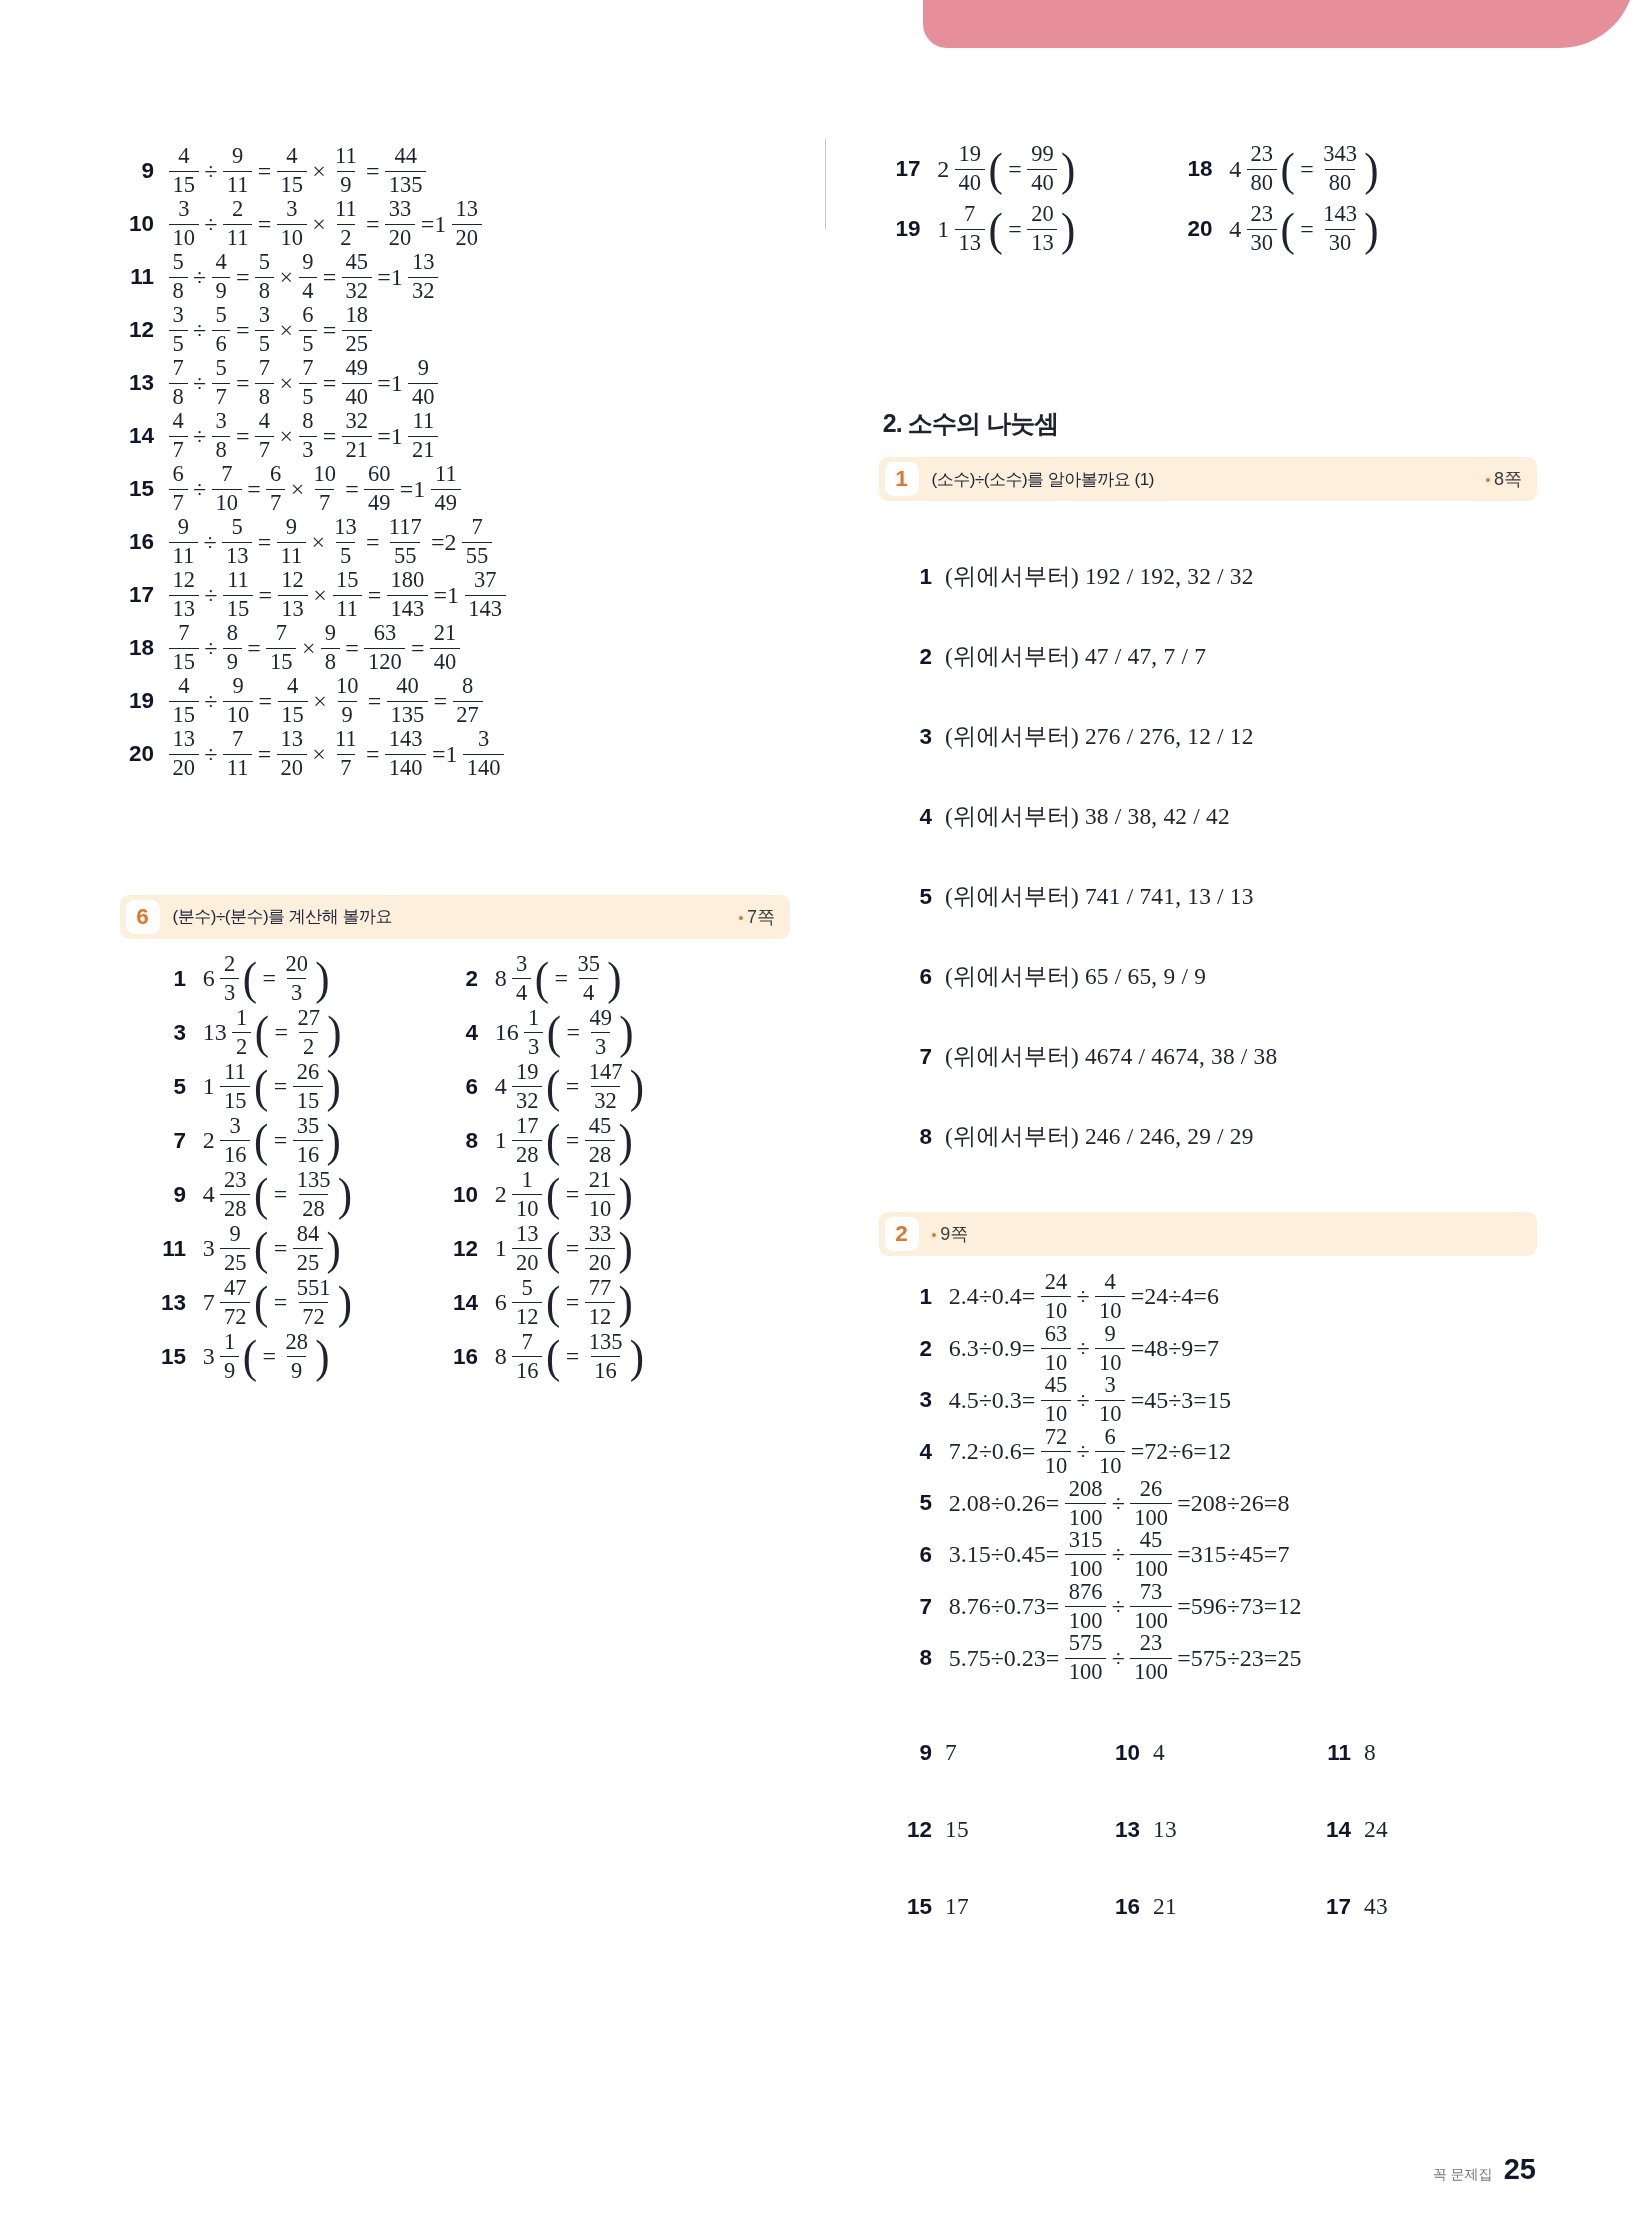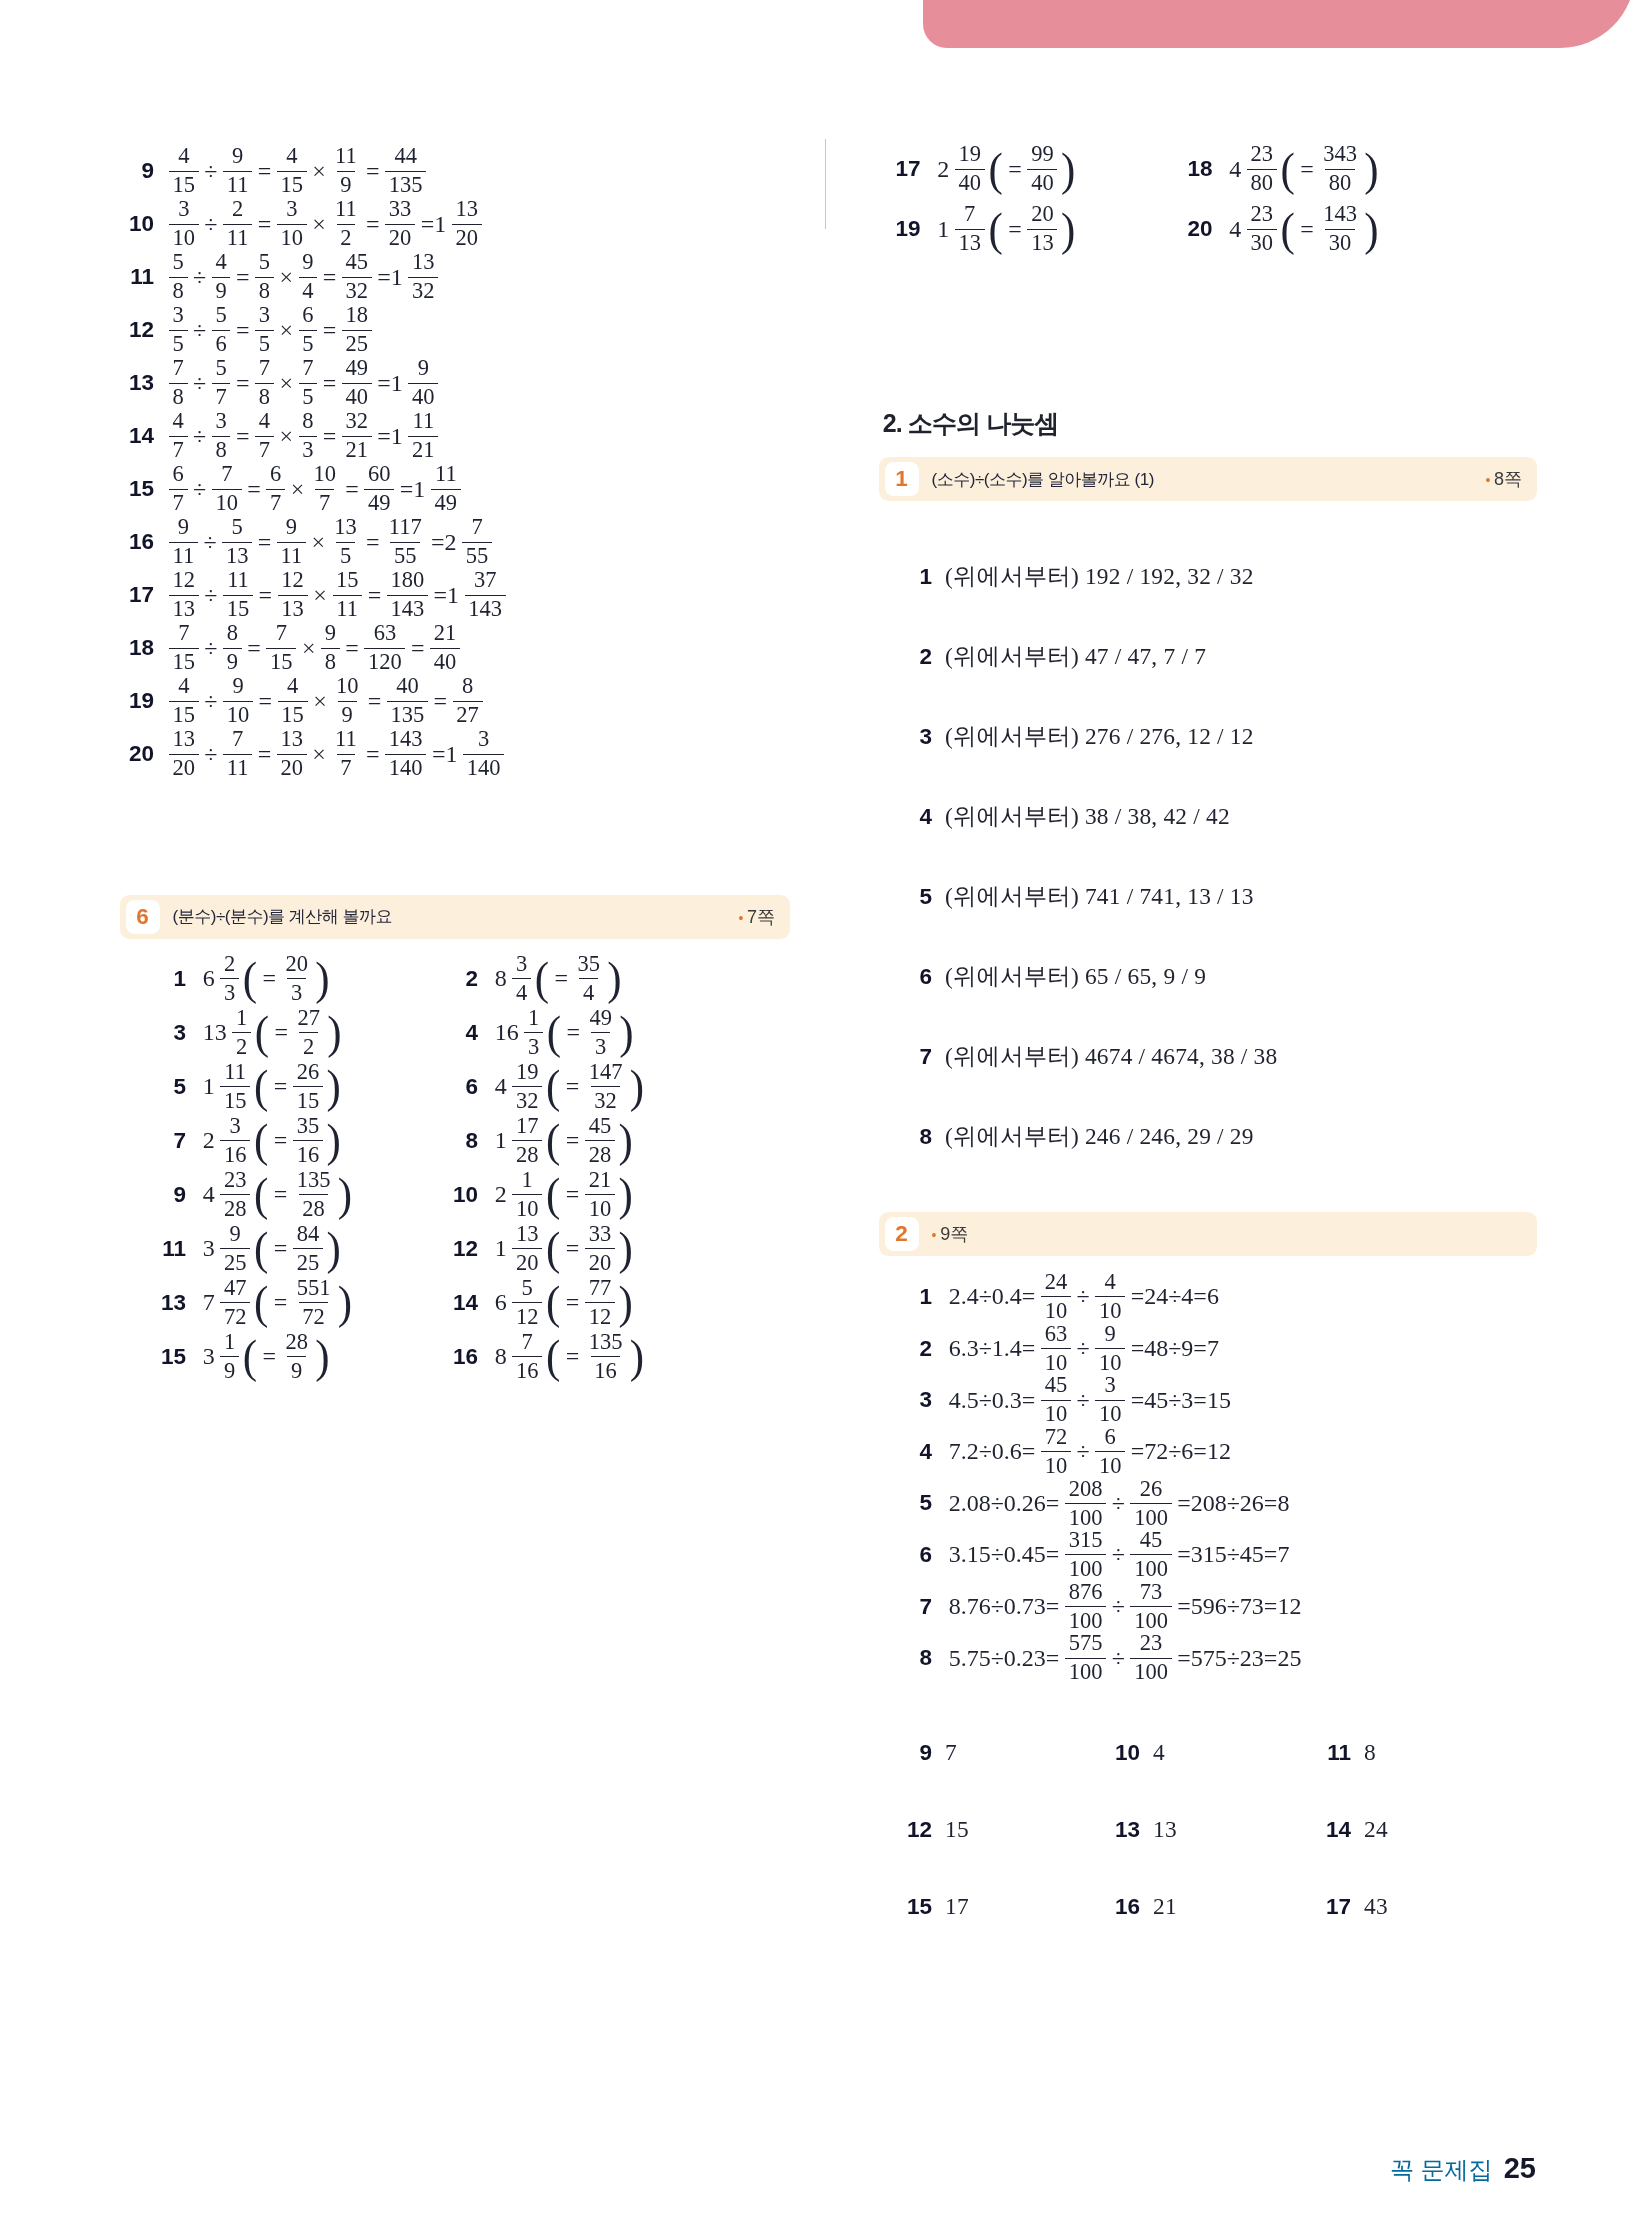--- a/index.html
+++ b/index.html
@@ -98,21 +98,21 @@
   #sec6-header{margin-top:114px;margin-bottom:13px;}
   #sec1-header{margin-top:17px;margin-bottom:11.2px;}
   #sec2-header{margin-top:60px;margin-bottom:15px;}
   #worked-list{margin-top:3.7px;}
   #sec1-list{margin-top:1.9px;}
 
   .footer{
     position:absolute;right:111px;bottom:52px;
     display:flex;align-items:baseline;gap:11.2px;
   }
-  .flabel{font-size:24px;color:#0369a1;}
+  .flabel{font-size:14px;color:#737373;}
   .pnum{font-size:29px;font-weight:700;color:#15182a;}
 </style>
 </head>
 <body>
 
 <div class="page" style="--blob: #e68f9a; --section-bg: #fcf0dc; --accent: #e2762c; --text-dark: #23262f;">
 
   <div class="pink-blob"></div>
   <div class="col-divider"></div>
 
@@ -944,21 +944,21 @@
             <span class="frac">
               <span class="fnum">4</span>
               <span class="fden">10</span>
             </span>
             <span class="mtxt">=24÷4=6</span>
           </span>
         </div>
         <div class="witem w2">
           <span class="ino">2</span>
           <span class="expr">
-            <span class="mtxt">6.3÷1.4=</span>
+            <span class="mtxt">6.3÷0.9=</span>
             <span class="frac">
               <span class="fnum">63</span>
               <span class="fden">10</span>
             </span>
             <span class="mtxt">÷</span>
             <span class="frac">
               <span class="fnum">9</span>
               <span class="fden">10</span>
             </span>
             <span class="mtxt">=48÷9=7</span>

